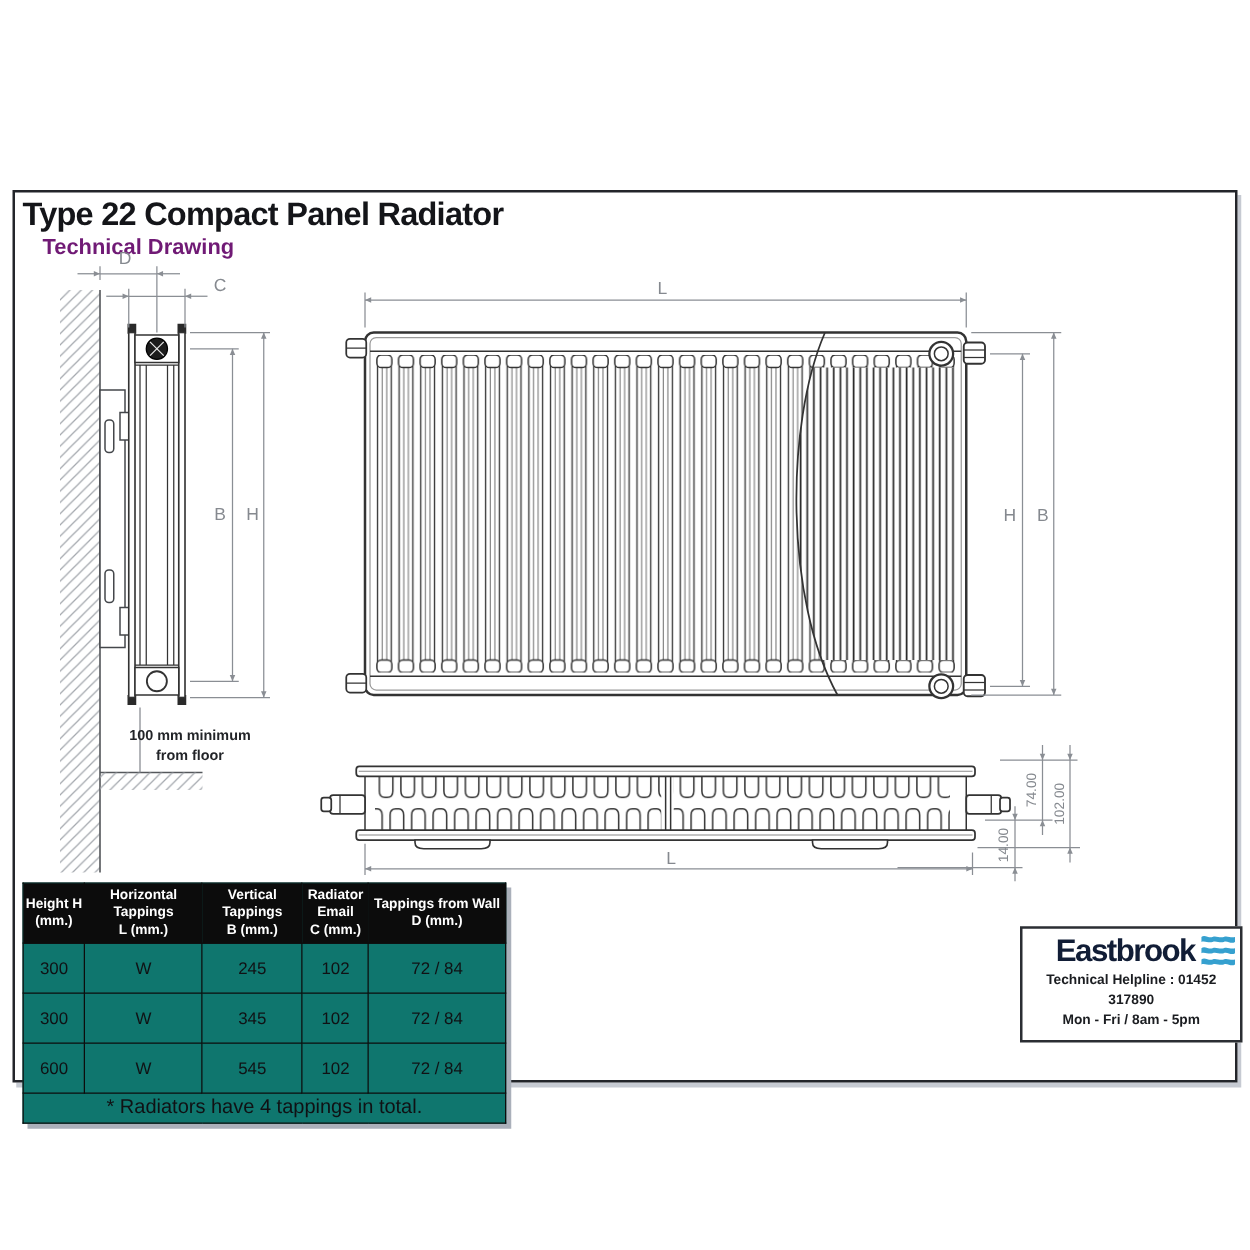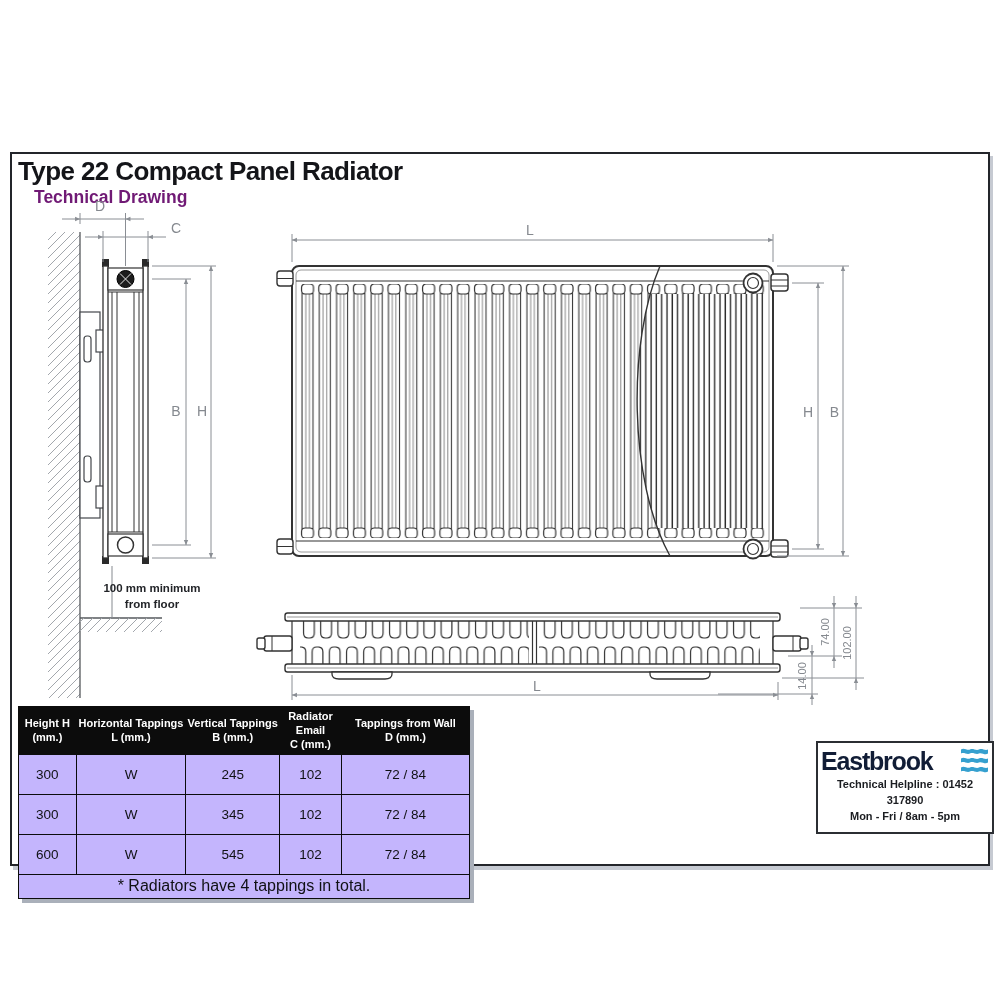--- a/index.html
+++ b/index.html
@@ -5,27 +5,27 @@
   html,body{margin:0;padding:0;background:#ffffff;}
   body{width:1000px;height:1000px;position:relative;font-family:"Liberation Sans",sans-serif;overflow:hidden;}
   .frame{position:absolute;left:10px;top:152px;width:976px;height:710px;border:2px solid #23252a;background:#fff;box-shadow:3px 4px 0 #c6cad2;}
   .title{position:absolute;left:18px;top:156px;font-size:26px;font-weight:bold;color:#141519;letter-spacing:-0.6px;}
   .subtitle{position:absolute;left:18px;top:187px;font-size:17.5px;font-weight:bold;color:#701a75;margin-left:16px;}
   svg.drawing{position:absolute;left:0;top:0;}
   .dimline{stroke:#8a8e94;stroke-width:1;fill:none;}
   .dimtext{fill:#85898f;font-size:14px;font-family:"Liberation Sans",sans-serif;}
   .dimsmall{fill:#85898f;font-size:11px;font-family:"Liberation Sans",sans-serif;}
   .note{fill:#222428;font-size:11.5px;font-weight:bold;font-family:"Liberation Sans",sans-serif;}
-  table.spec{position:absolute;left:18px;top:706px;width:452px;border-collapse:collapse;background:#c4b5fd;box-shadow:4px 4px 0 #aab0ba;}
+  table.spec{position:absolute;left:18px;top:706px;width:387px;border-collapse:collapse;background:#0f766e;box-shadow:4px 4px 0 #aab0ba;}
   table.spec th{background:#0c0c0c;color:#fff;font-size:11px;font-weight:bold;line-height:1.25;padding:3px 1px;border:1.5px solid #0c0c0c;}
   table.spec td{border:1.5px solid #0c0c0c;font-size:13.5px;color:#101114;text-align:center;padding:11px 2px;height:17px;}
   table.spec td.foot{text-align:center;font-size:16px;padding:2px 4px 3px;}
   .hdr2{display:block;}
   .company{position:absolute;left:816px;top:741px;width:168px;border:2px solid #2b2e33;background:#fff;text-align:center;padding:5px 3px 7px;}
-  .logo-row{display:flex;align-items:center;justify-content:space-between;gap:5px;}
+  .logo-row{display:flex;align-items:center;justify-content:flex-end;gap:5px;}
   .logo-name{font-size:25px;font-weight:bold;color:#111d36;letter-spacing:-1.2px;line-height:1;}
   .info{font-size:11px;font-weight:bold;color:#1b1d21;line-height:1.45;margin-top:3px;}
 </style>
 </head>
 <body>
 
 <div class="frame"></div>
 
 <div class="title">Type 22 Compact Panel Radiator</div>
 <div class="subtitle">Technical Drawing</div>

